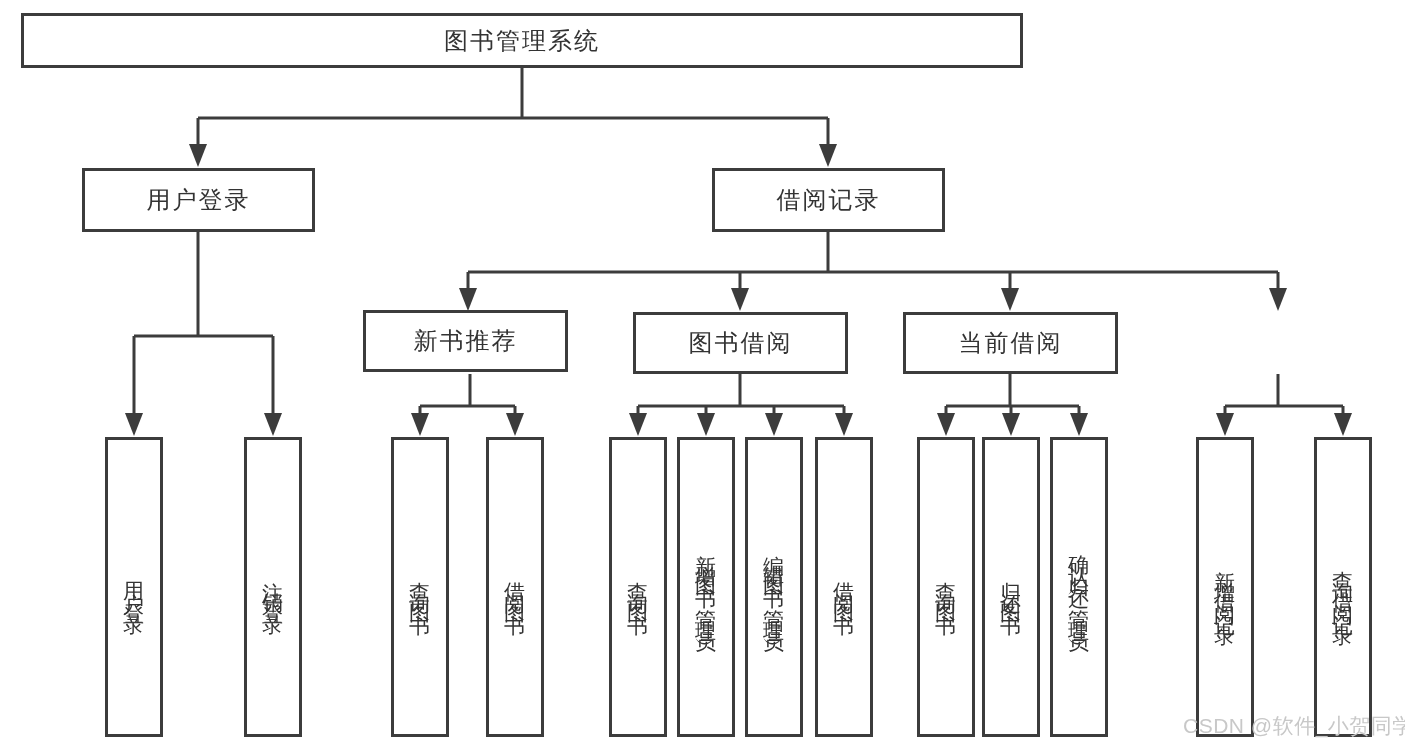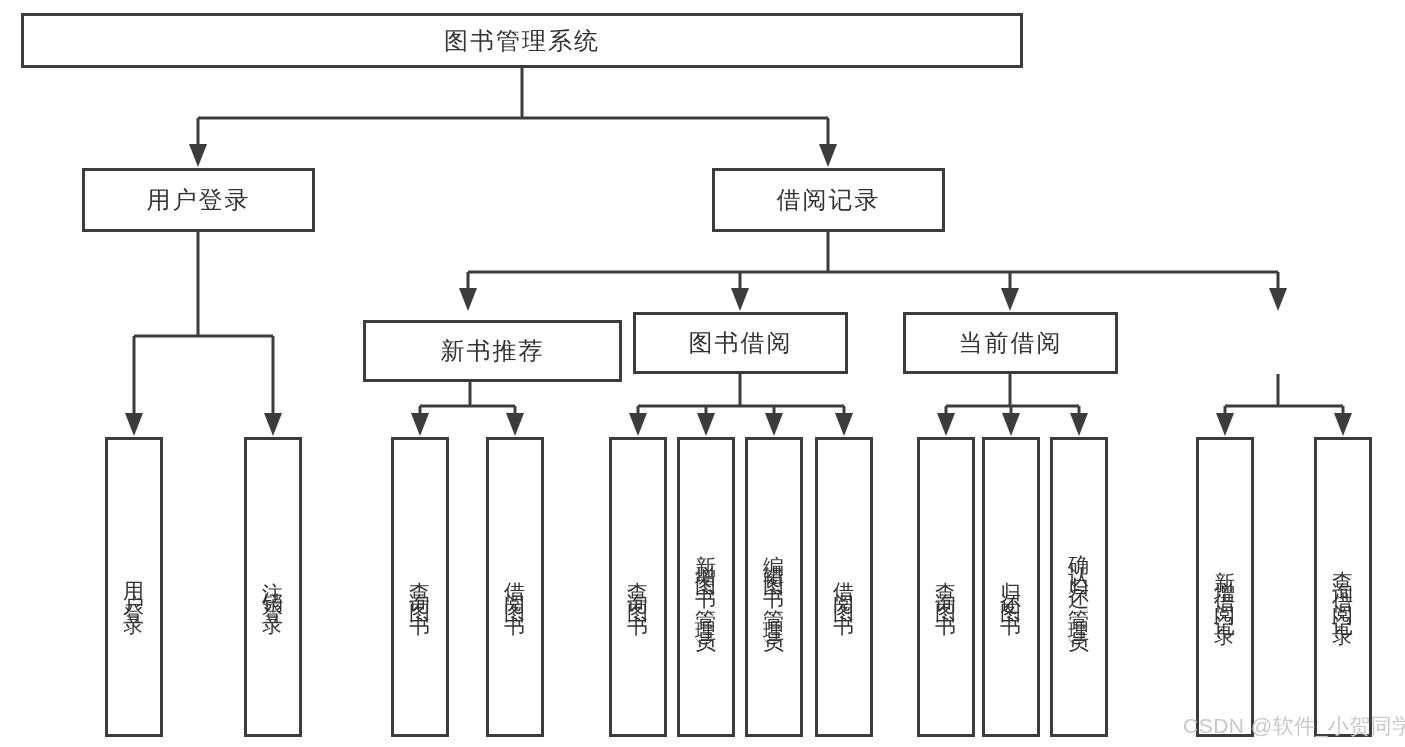--- a/index.html
+++ b/index.html
@@ -95,21 +95,21 @@
     <span>图书管理系统</span>
   </div>
 
   <div class="node h" style="left:82px;top:168px;width:233px;height:64px">
     <span>用户登录</span>
   </div>
   <div class="node h" style="left:712px;top:168px;width:233px;height:64px">
     <span>借阅记录</span>
   </div>
 
-  <div class="node h" style="left:363px;top:320px;width:259px;height:62px">
+  <div class="node h" style="left:363px;top:310px;width:205px;height:62px">
     <span>新书推荐</span>
   </div>
   <div class="node h" style="left:903px;top:312px;width:215px;height:62px">
     <span>当前借阅</span>
   </div>
   <div class="node h" style="left:633px;top:312px;width:215px;height:62px">
     <span>图书借阅</span>
   </div>
 
   <div class="node v" style="left:105px;top:437px;width:58px;height:300px">

